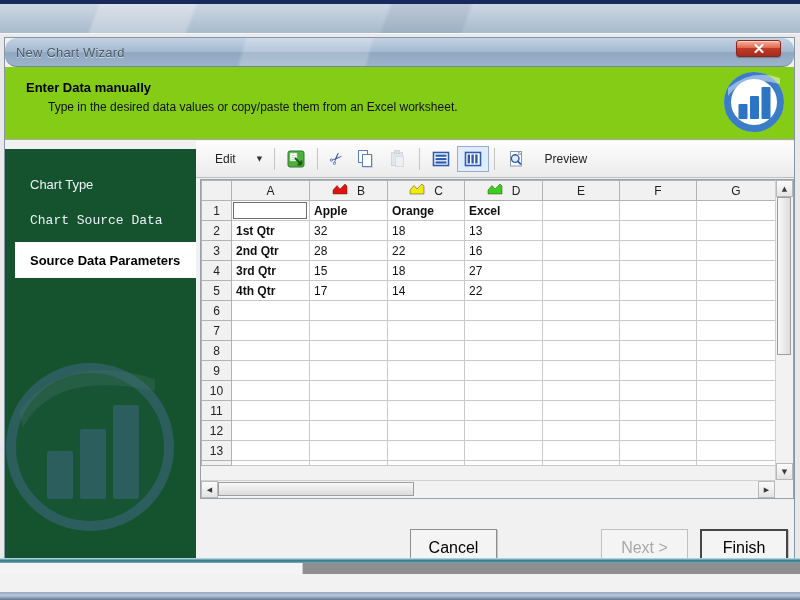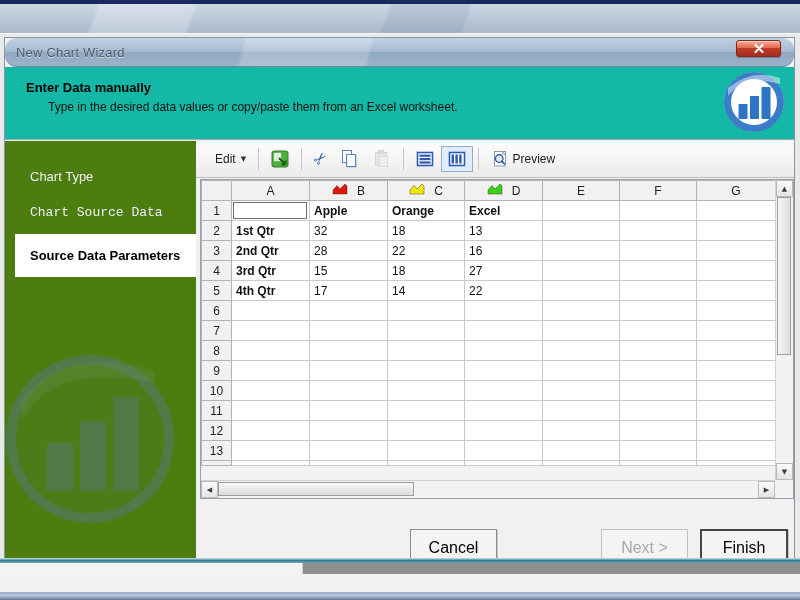--- a/index.html
+++ b/index.html
@@ -31,41 +31,41 @@
       linear-gradient(105deg, rgba(255,255,255,0) 30%, rgba(255,255,255,.20) 30.5%, rgba(255,255,255,.20) 46%, rgba(255,255,255,0) 46.5%),
       linear-gradient(180deg,#c3d2e2 0%,#a4bad1 48%,#8fa8c2 52%,#9db3ca 100%);
     border-bottom:1px solid #70849b;border-radius:12px; }
   .dlg-title { position:absolute; left:11px; top:7px; font-size:13px; color:#4a5866;
     text-shadow:0 1px 0 rgba(255,255,255,.6); letter-spacing:.2px; }
   .closebtn { position:absolute; right:13px; top:2px; width:45px; height:17px; border-radius:3px;
     background:linear-gradient(180deg,#f7b09a 0%,#e06a50 45%,#c03a28 50%,#a52d1e 100%);
     border:1px solid #8c2318; box-shadow:inset 0 1px 0 rgba(255,255,255,.45), 0 1px 1px rgba(0,0,0,.25);
     display:flex; align-items:center; justify-content:center; cursor:default; }
 
-  .hdr { position:absolute; left:0; top:29px; right:0; height:73px; background:#14b8a6; border-bottom:1px solid #a9a9a9; }
+  .hdr { position:absolute; left:0; top:29px; right:0; height:73px; background:#84cc16; border-bottom:1px solid #a9a9a9; }
   .hdr-title { position:absolute; left:21px; top:13px; font-size:13px; font-weight:bold; color:#000; }
   .hdr-sub { position:absolute; left:43px; top:33px; font-size:12px; color:#101010; }
   .logo { position:absolute; right:8px; top:3px; width:64px; height:64px; }
 
   .dlg-body { position:absolute; left:0; top:103px; right:0; bottom:0; }
 
   
-  .sidebar { position:absolute; left:0; top:0; width:191px; height:100%; background:#4d7c0f; overflow:hidden;padding-left:38px; }
+  .sidebar { position:absolute; left:0; top:8px; width:191px; height:100%; background:#14532d; overflow:hidden;padding-left:38px; }
   .side-item { position:absolute; left:25px; font-size:13px; color:#edf1fa; cursor:default; white-space:nowrap; }
   .side-item-1 { top:28px; } .side-item-2 { top:64px;font-family:Liberation Mono, monospace; }
-  .side-sel { position:absolute; left:10px; right:0; top:93px; height:43px; background:#ffffff;
+  .side-sel { position:absolute; left:10px; right:0; top:93px; height:36px; background:#ffffff;
     display:flex; align-items:center; padding-left:15px; font-size:13px; font-weight:bold; color:#000; white-space:nowrap; }
   .watermark { position:absolute; left:0px; top:206px; width:176px; height:186px; opacity:.33; }
 
   
   .content { position:absolute; left:191px; top:0; right:0; height:100%; background:#f1f1f1; }
   .toolbar { position:absolute; left:0; top:0; right:0; height:37px;
     background:linear-gradient(180deg,#fdfdfd,#ebebeb); border-bottom:1px solid #bdbdbd;
     display:flex; align-items:center; padding-left:12px; }
-  .tb-btn { height:26px; display:flex; align-items:center; gap:3px; padding:0 6px;
+  .tb-btn { height:26px; display:flex; align-items:center; gap:19px; padding:0 6px;
     border:1px solid transparent; font-size:12px; color:#222; cursor:default; }
   .tb-btn.active { border:1px solid #96aecd; background:#e0ecfb; }
   .tb-btn.disabled { opacity:.55; }
   .tb-sep { width:1px; height:22px; background:#c5c5c5; margin:0 5px; }
   .caret { font-family:"DejaVu Sans",sans-serif; font-size:7px; color:#333; margin-left:2px; }
   .cut-glyph { font-family:"DejaVu Sans",sans-serif; font-size:16px; color:#3b5ba5; display:inline-block; transform:rotate(-45deg); line-height:1; }
   .copy-wrap { position:relative; width:18px; height:18px; }
   .copy-wrap .pg { position:absolute; width:10px; height:13px; background:#fff; border:1px solid #5b7fc0; }
   .copy-wrap .pg1 { left:1px; top:0; } .copy-wrap .pg2 { left:5px; top:4px; box-shadow:1px 1px 0 rgba(91,127,192,.25); }
   .paste-wrap { position:relative; width:18px; height:18px; opacity:.8; }

